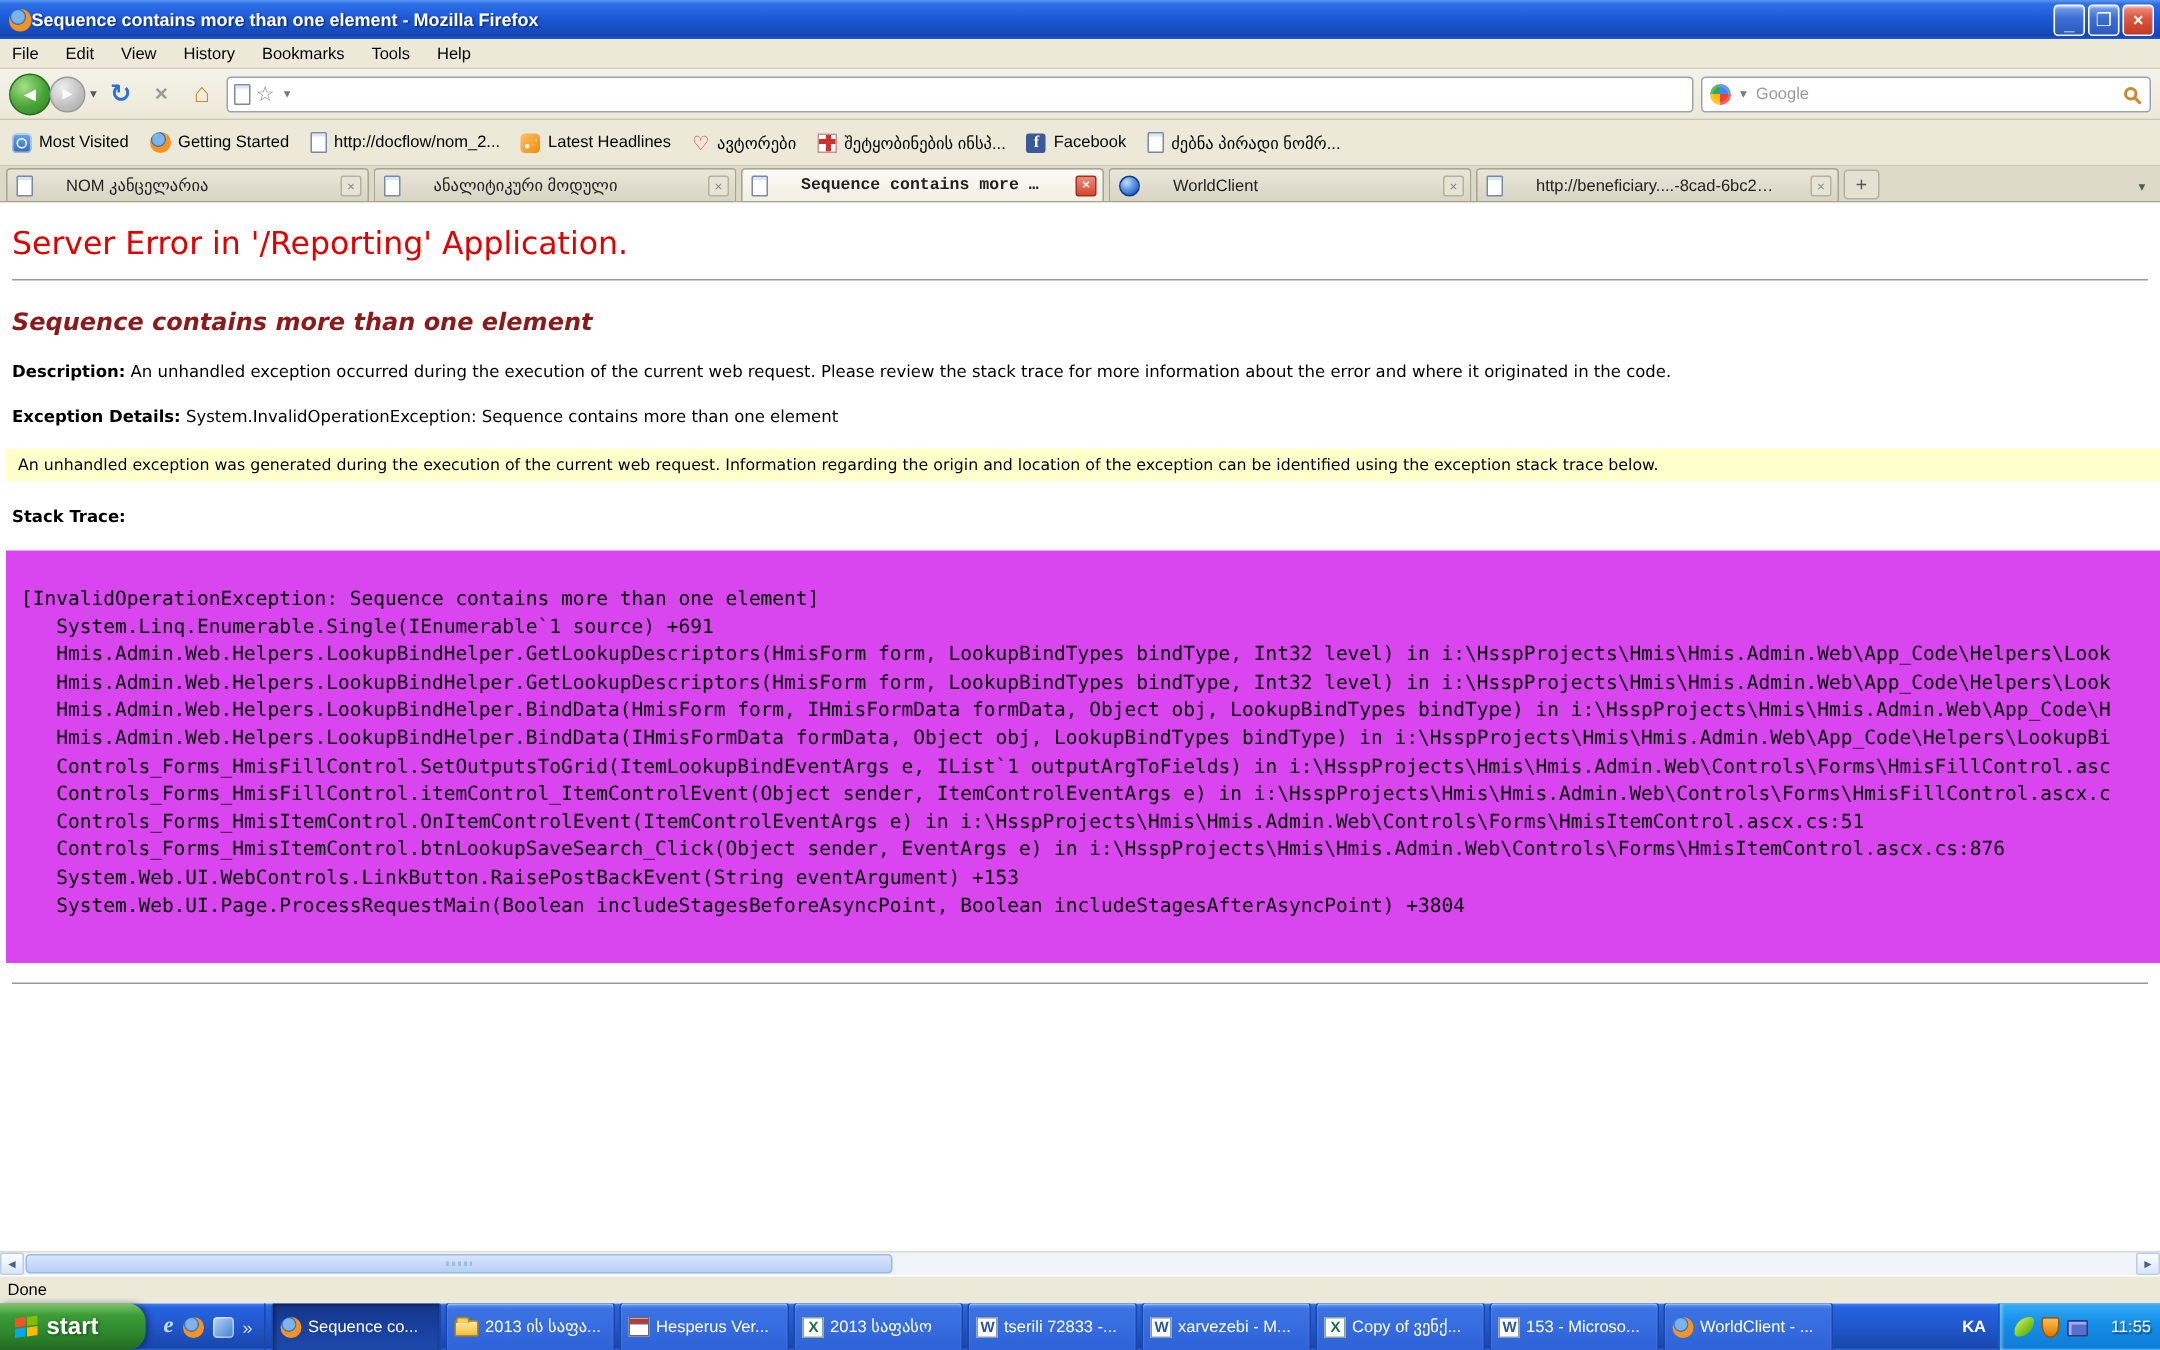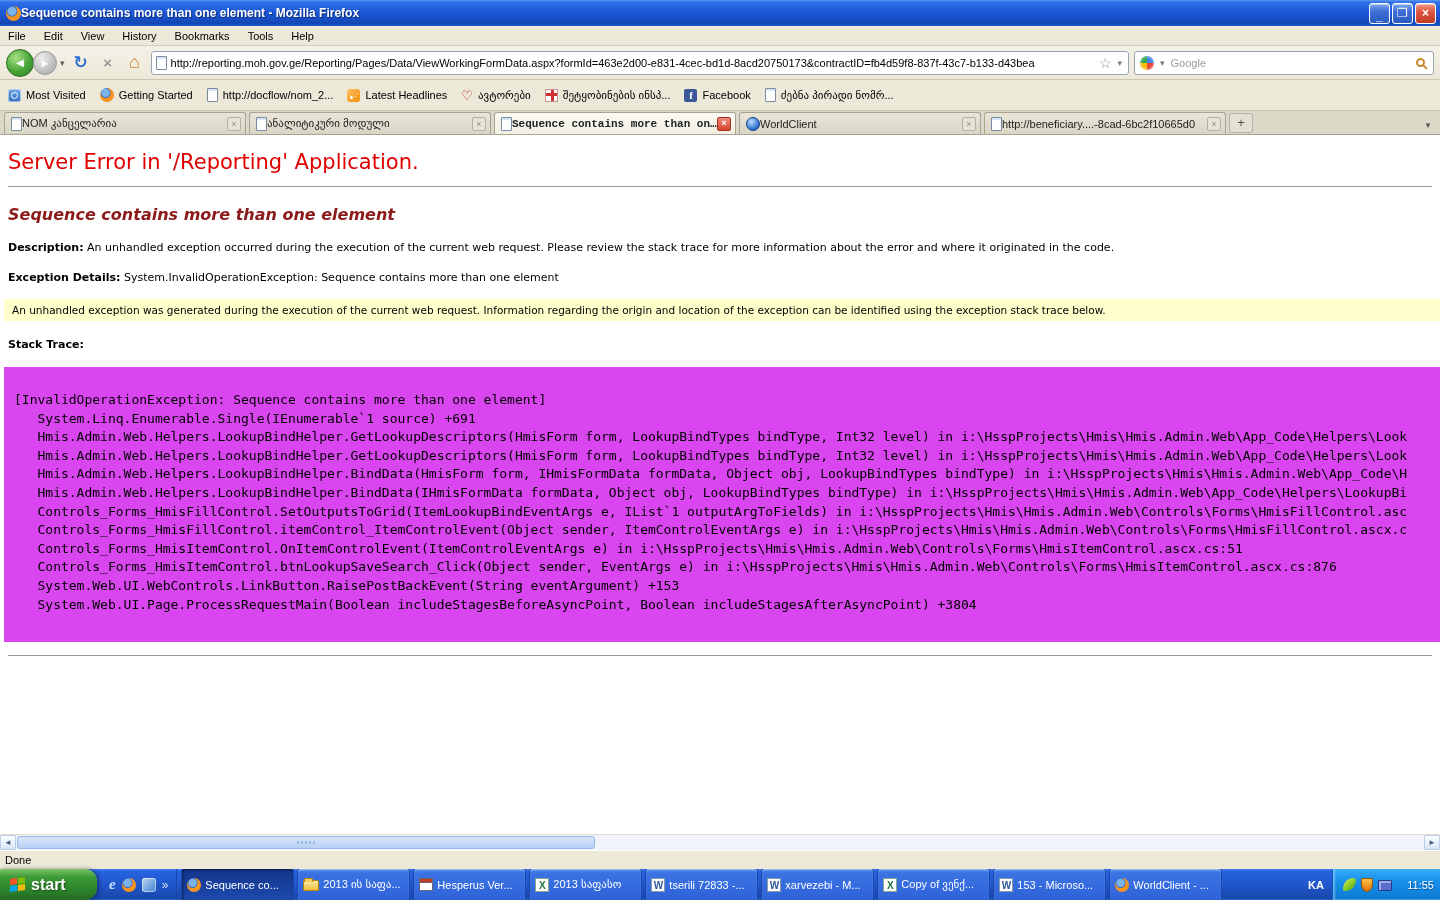--- a/index.html
+++ b/index.html
@@ -68,21 +68,21 @@
   
   .bookmarksbar { height:31px; background:#ECE9D8; border-bottom:1px solid #C9C5B2;
     display:flex; align-items:center; padding-left:8px; gap:14px; }
   .bm { display:flex; align-items:center; gap:5px; color:#000; white-space:nowrap; }
 
   
   .tabbar { height:24px; background:#DDD9C9; border-bottom:1px solid #A9A392;
     display:flex; align-items:flex-end; padding:2px 4px 0 4px; gap:3px; }
   .tab { width:242px; height:22px; background:linear-gradient(#E9E6D8,#D9D5C5);
     border:1px solid #A9A392; border-bottom:none; border-radius:3px 3px 0 0;
-    display:flex; align-items:center; gap:0; padding:0 4px 0 6px; color:#222; }
+    display:flex; align-items:center; gap:22px; padding:0 4px 0 6px; color:#222; }
   .tab.active { background:linear-gradient(#FBFAF4,#F1EFE2); font-weight:bold;font-family:Liberation Mono, monospace; }
   .tab .tab-label { flex:1; white-space:nowrap; overflow:hidden; text-overflow:ellipsis; }
   .tab-close { width:14px; height:14px; border:1px solid #b5b1a2; border-radius:2px; background:#E7E4D6;
     color:#8b8b8b; font-size:9px; line-height:12px; text-align:center; flex:none; }
   .tab.active .tab-close { background:linear-gradient(#F08A7A,#D6452E); border-color:#A03020; color:#fff; font-weight:bold; }
   .newtab-btn { width:24px; height:20px; border:1px solid #b5b1a2; border-radius:3px; background:#E4E1D2;
     color:#555; text-align:center; line-height:18px; font-size:13px; margin-bottom:1px; }
   .tab-overflow { margin-left:auto; width:16px; color:#555; text-align:center; font-size:9px; padding-bottom:4px; }
 
   
@@ -215,21 +215,20 @@
 
   <div class="navbar">
     <span class="nav-back">◄</span>
     <span class="nav-fwd">►</span>
     <span class="nav-caret">▾</span>
     <span class="nav-glyph nav-refresh">↻</span>
     <span class="nav-glyph nav-stop">×</span>
     <span class="nav-glyph nav-home">⌂</span>
     <div class="urlbar">
       <span class="i-page"></span>
-      <input type="text" value="http://reporting.moh.gov.ge/Reporting/Pages/Data/ViewWorkingFormData.aspx?formId=463e2d00-e831-4cec-bd1d-8acd20750173&amp;contractID=fb4d59f8-837f-43c7-b133-d43bea" style="">
       <span class="url-star">☆</span>
       <span class="url-caret">▾</span>
     </div>
     <div class="searchbar">
       <span class="i-google"></span>
       <span class="url-caret">▾</span>
       <input type="text" placeholder="Google" style="">
       <span class="i-mag"></span>
     </div>
   </div>

